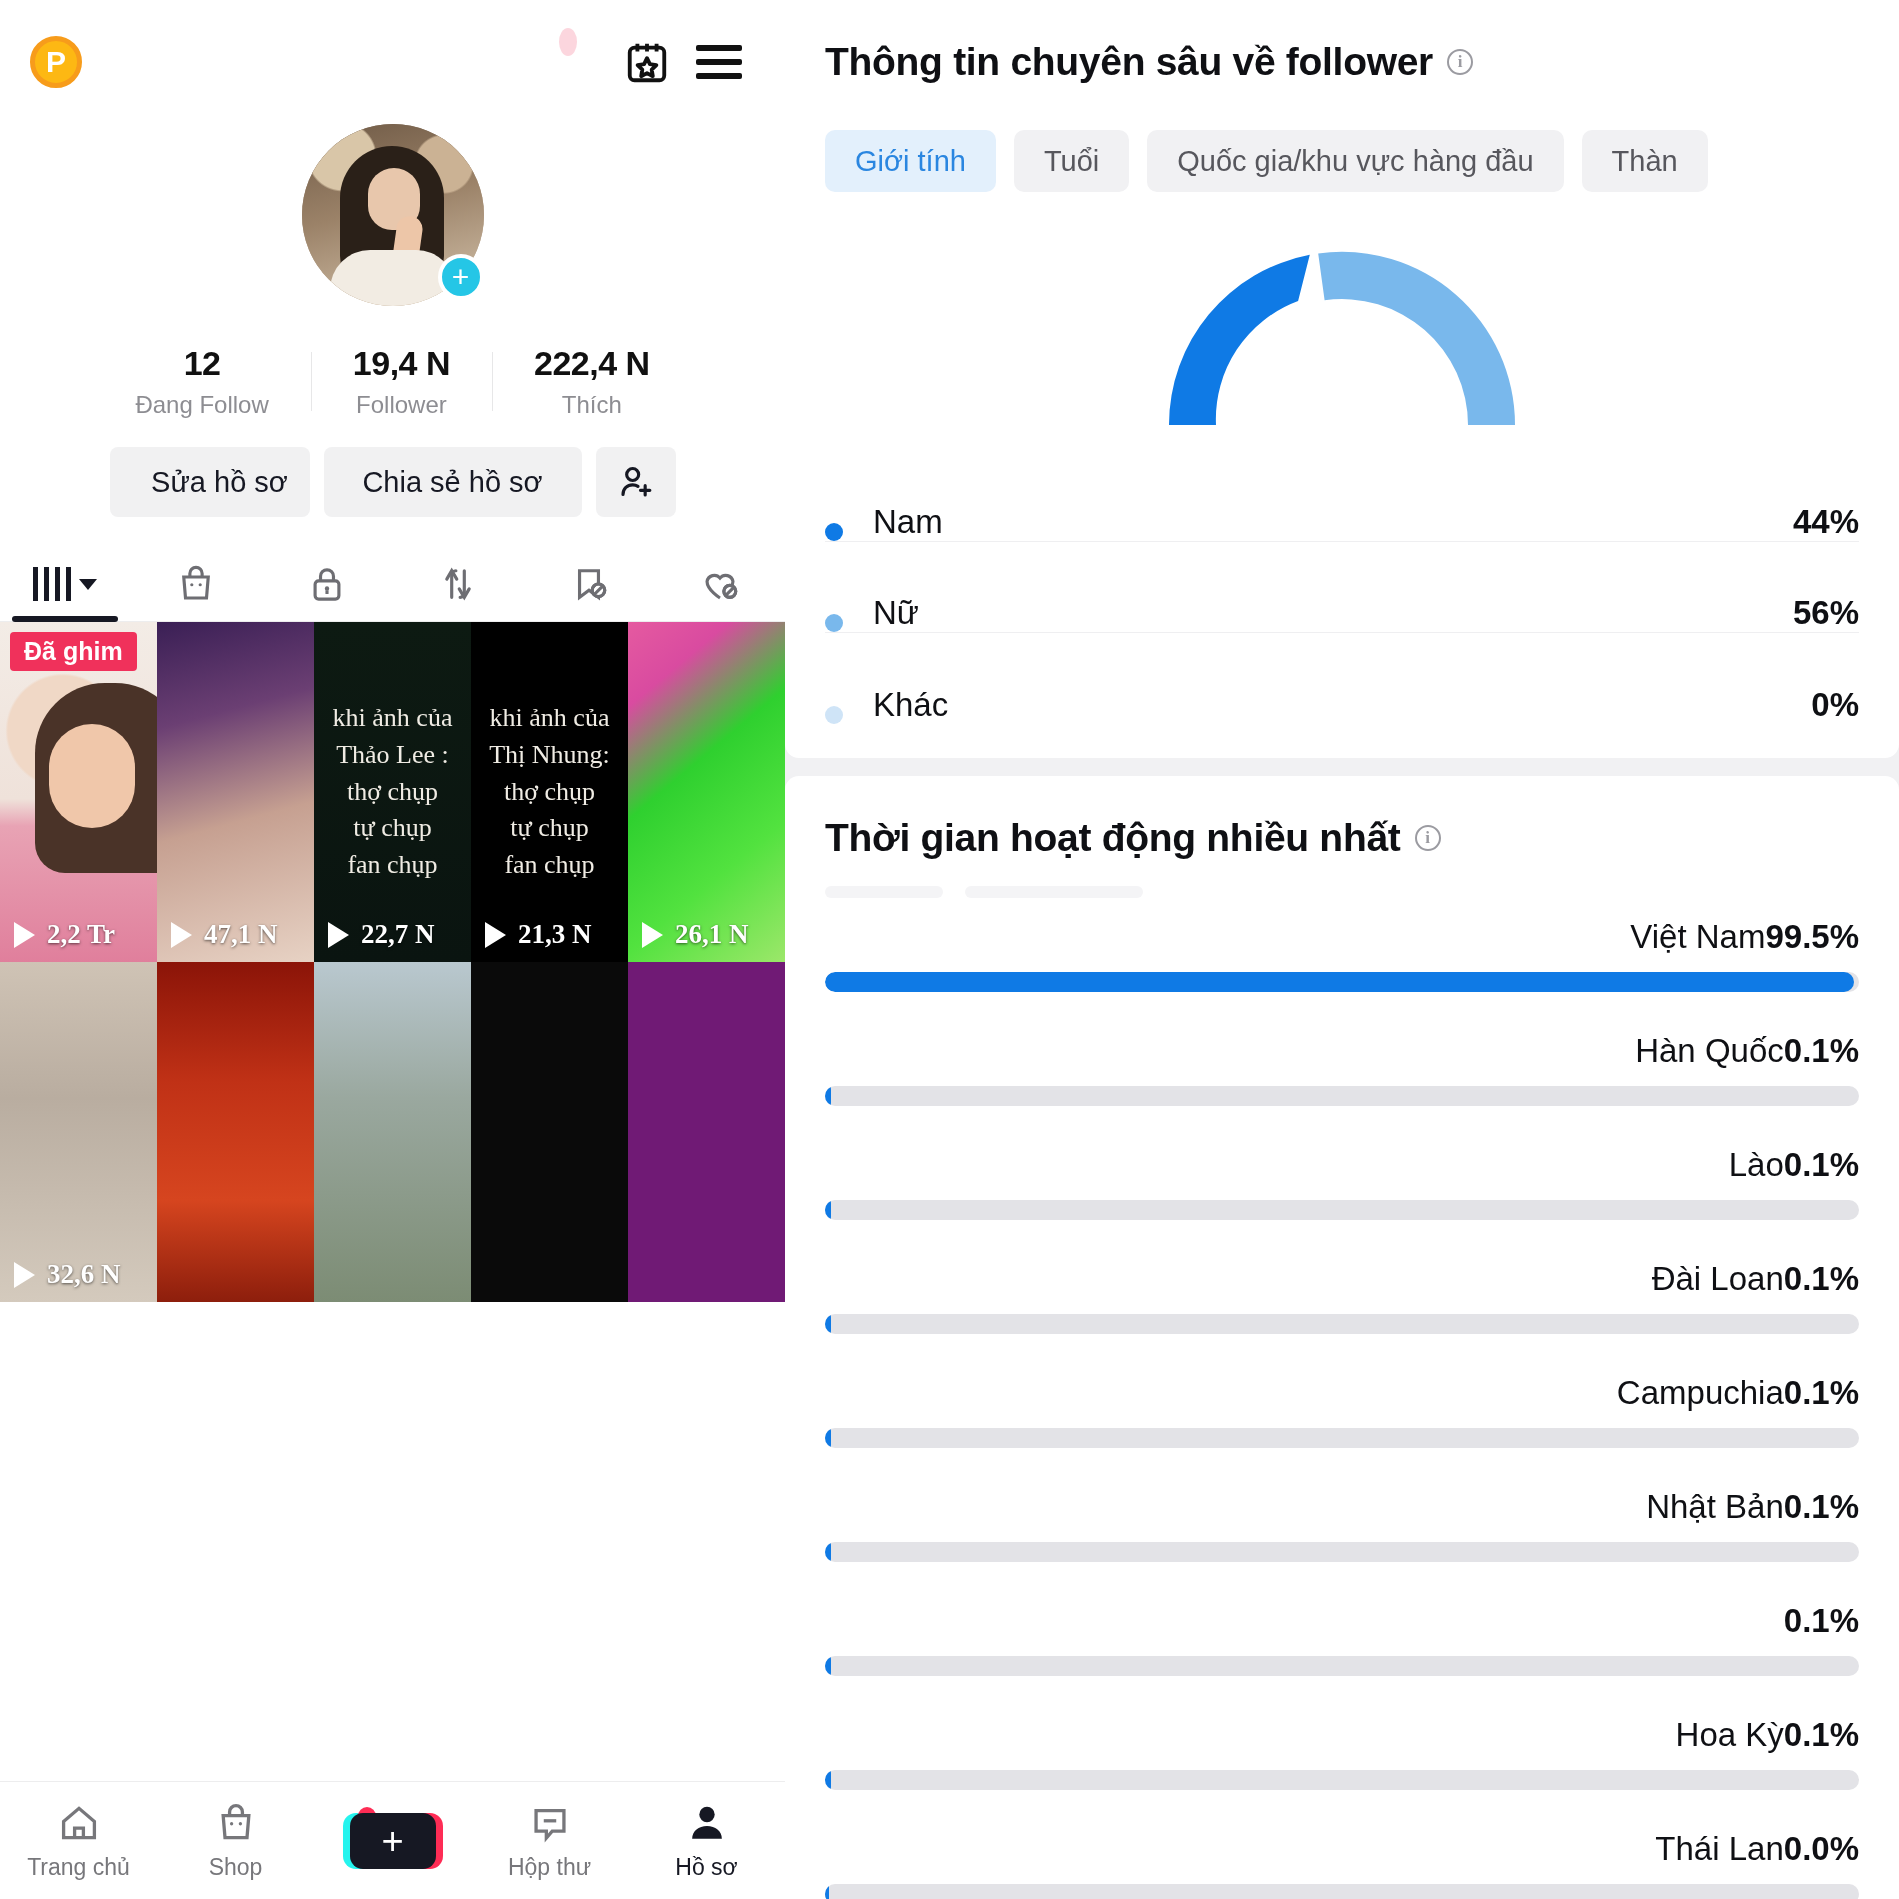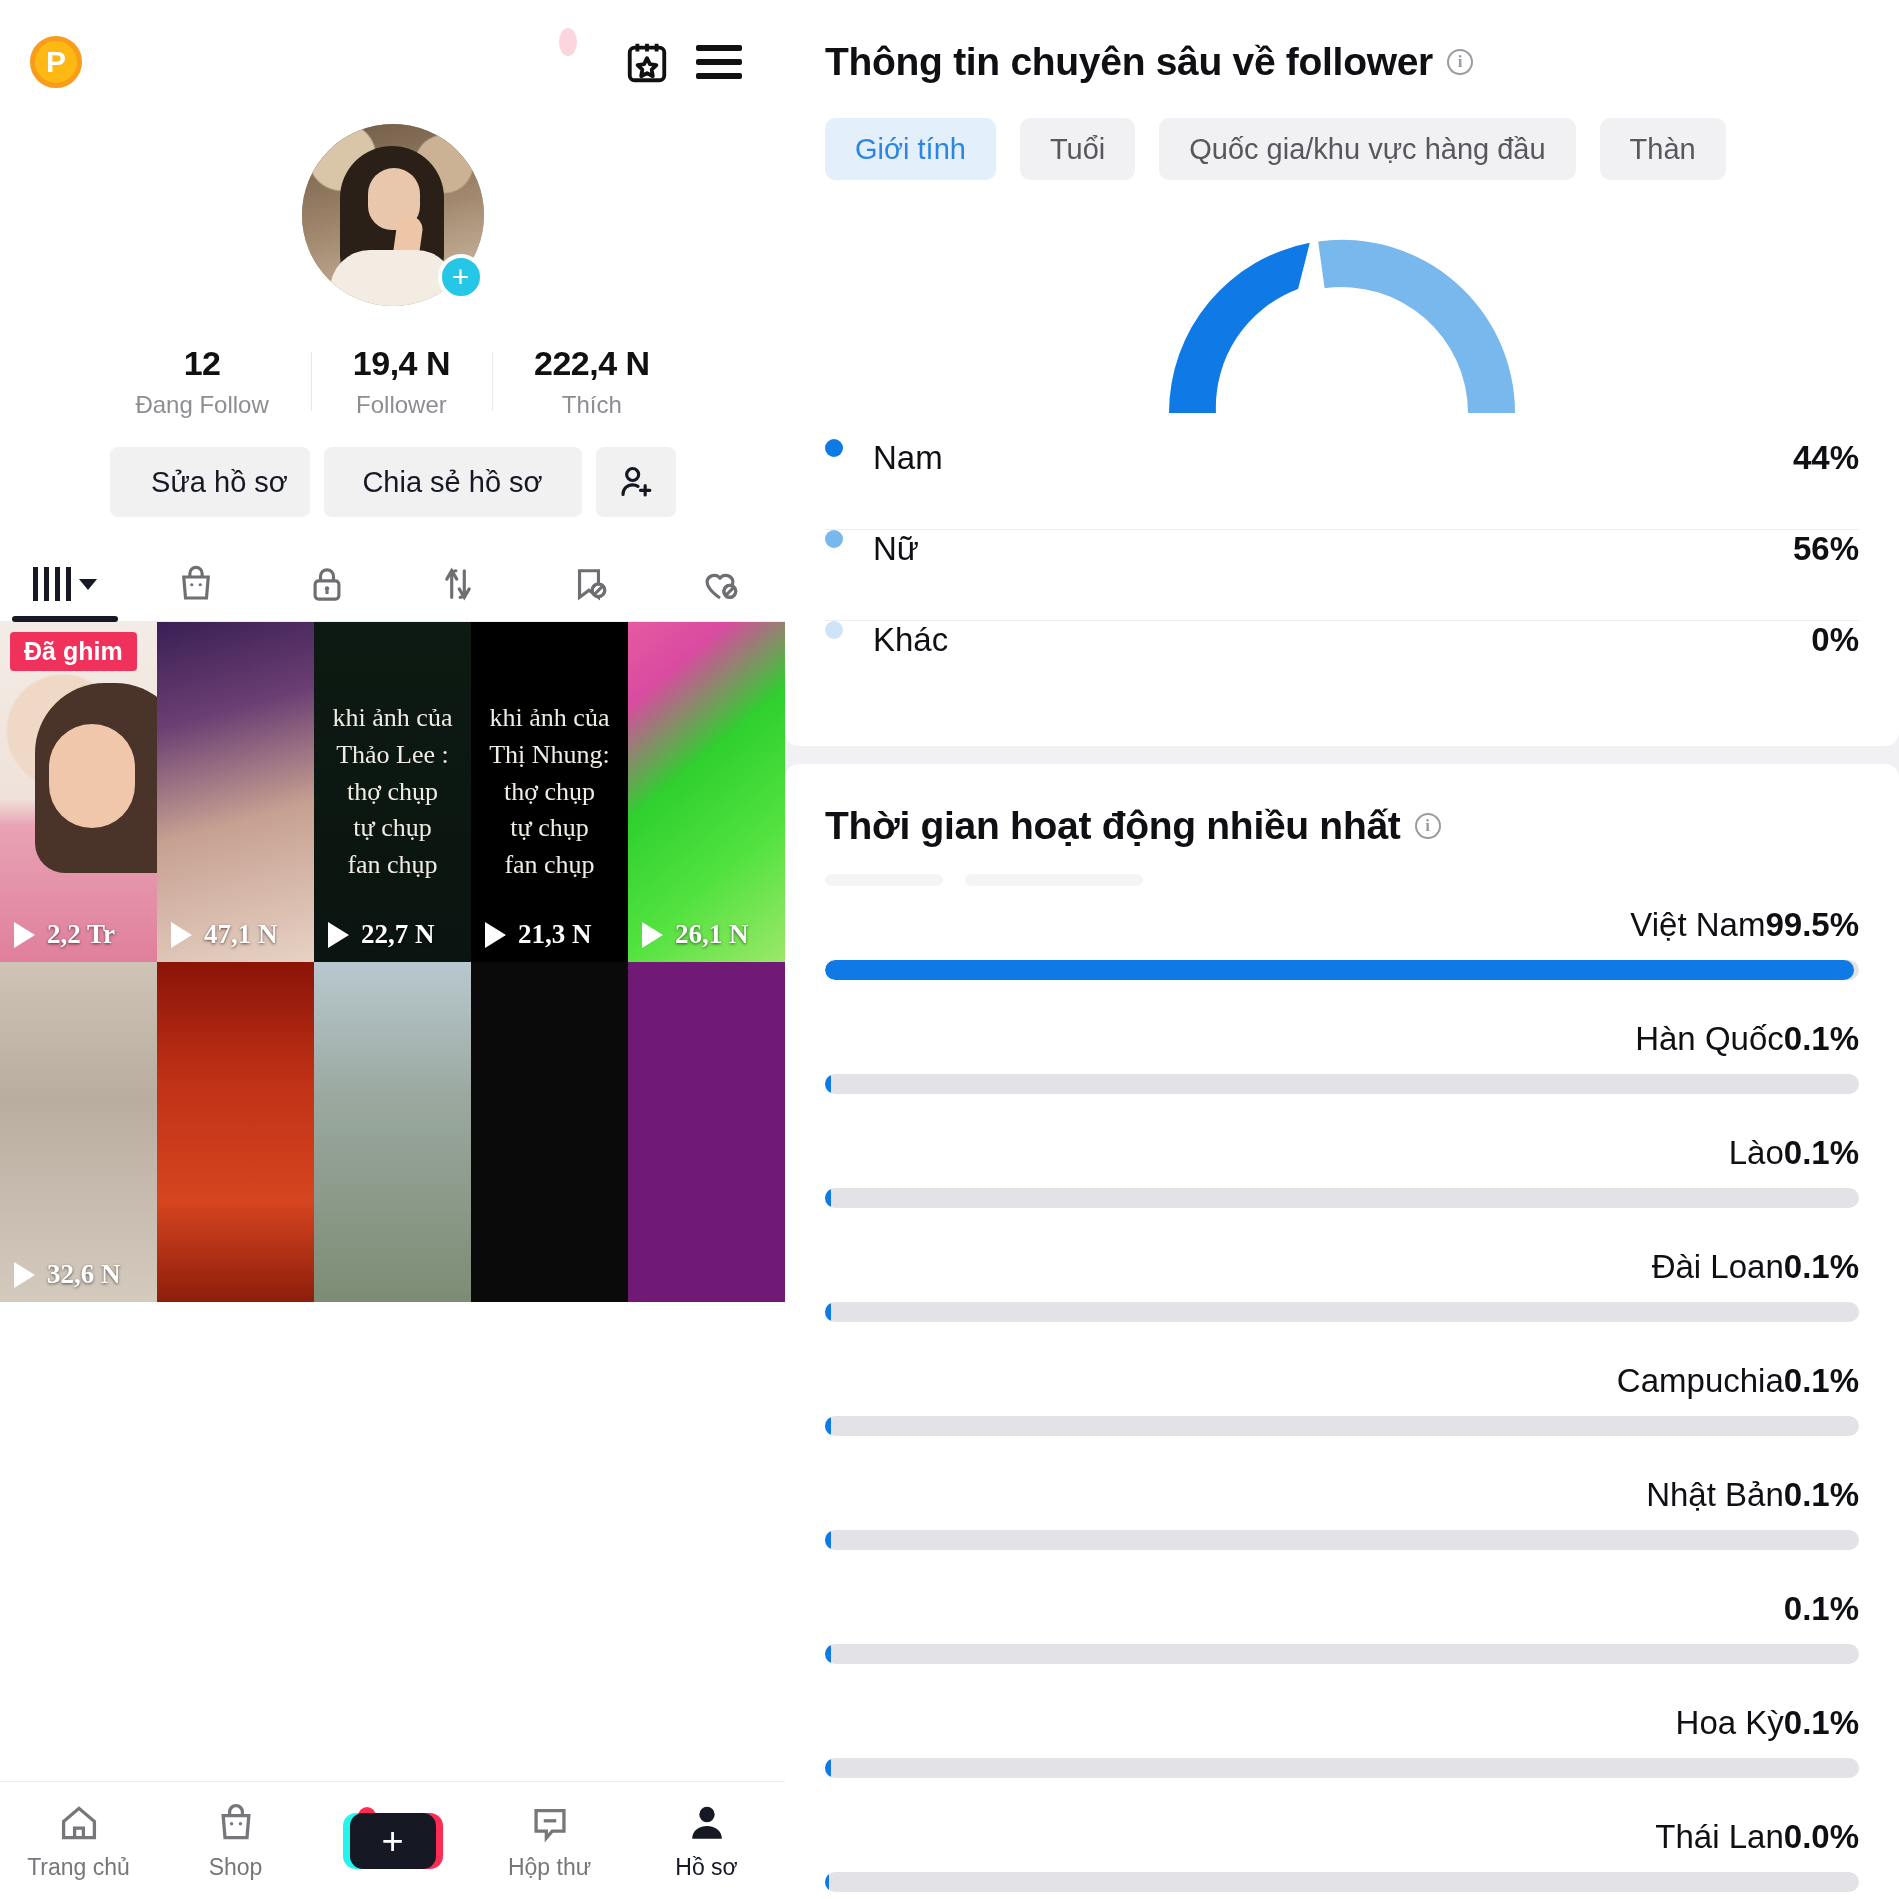--- a/index.html
+++ b/index.html
@@ -199,37 +199,37 @@
   }
   .info-i {
     width: 26px; height: 26px; border-radius: 50%;
     border: 2px solid #9b9ba1; color: #9b9ba1;
     font-size: 17px; font-weight: 700; font-family:"Liberation Serif",serif;
     display:flex; align-items:center; justify-content:center;
     flex: 0 0 auto;
   }
 
   
-  .chips { display: flex; gap: 24px; margin-top: 34px; }
+  .chips { display: flex; gap: 18px; margin-top: 46px; }
   .chip {
     background: #f1f1f3; border-radius: 10px;
     height: 62px; display: flex; align-items: center; justify-content: center;
     padding: 0 30px; font-size: 29px; color: #57575d; white-space: nowrap;
   }
   .chip.active { background: #e3f0fc; color: #2a86e0; }
 
   
   .gauge-wrap { display: flex; justify-content: center; margin-top: 34px; }
   .gauge { position: relative; width: 398px; height: 199px; overflow: hidden; }
   .gauge svg { display: block; }
 
   
   .legend { margin-top: 26px; }
   .legend-row {
-    display: flex; align-items: flex-start; height: 91px;
+    display: flex; align-items: flex-end; height: 91px;
     border-bottom: 1px solid #efeff1;
   }
   .legend-row:last-child { border-bottom: none; }
   .dot { width: 18px; height: 18px; border-radius: 50%; flex: 0 0 auto; }
   .legend-lbl { font-size: 33px; color: #0f1014; margin-left: 30px; flex: 1 1 auto; }
   .legend-val { font-size: 33px; color: #0f1014; font-weight: 600; }
 
   
   .skeleton-row { display:flex; gap: 22px; margin-top: 26px; height: 14px; }
   .sk { height: 12px; border-radius: 6px; background: #f4f4f6; }

